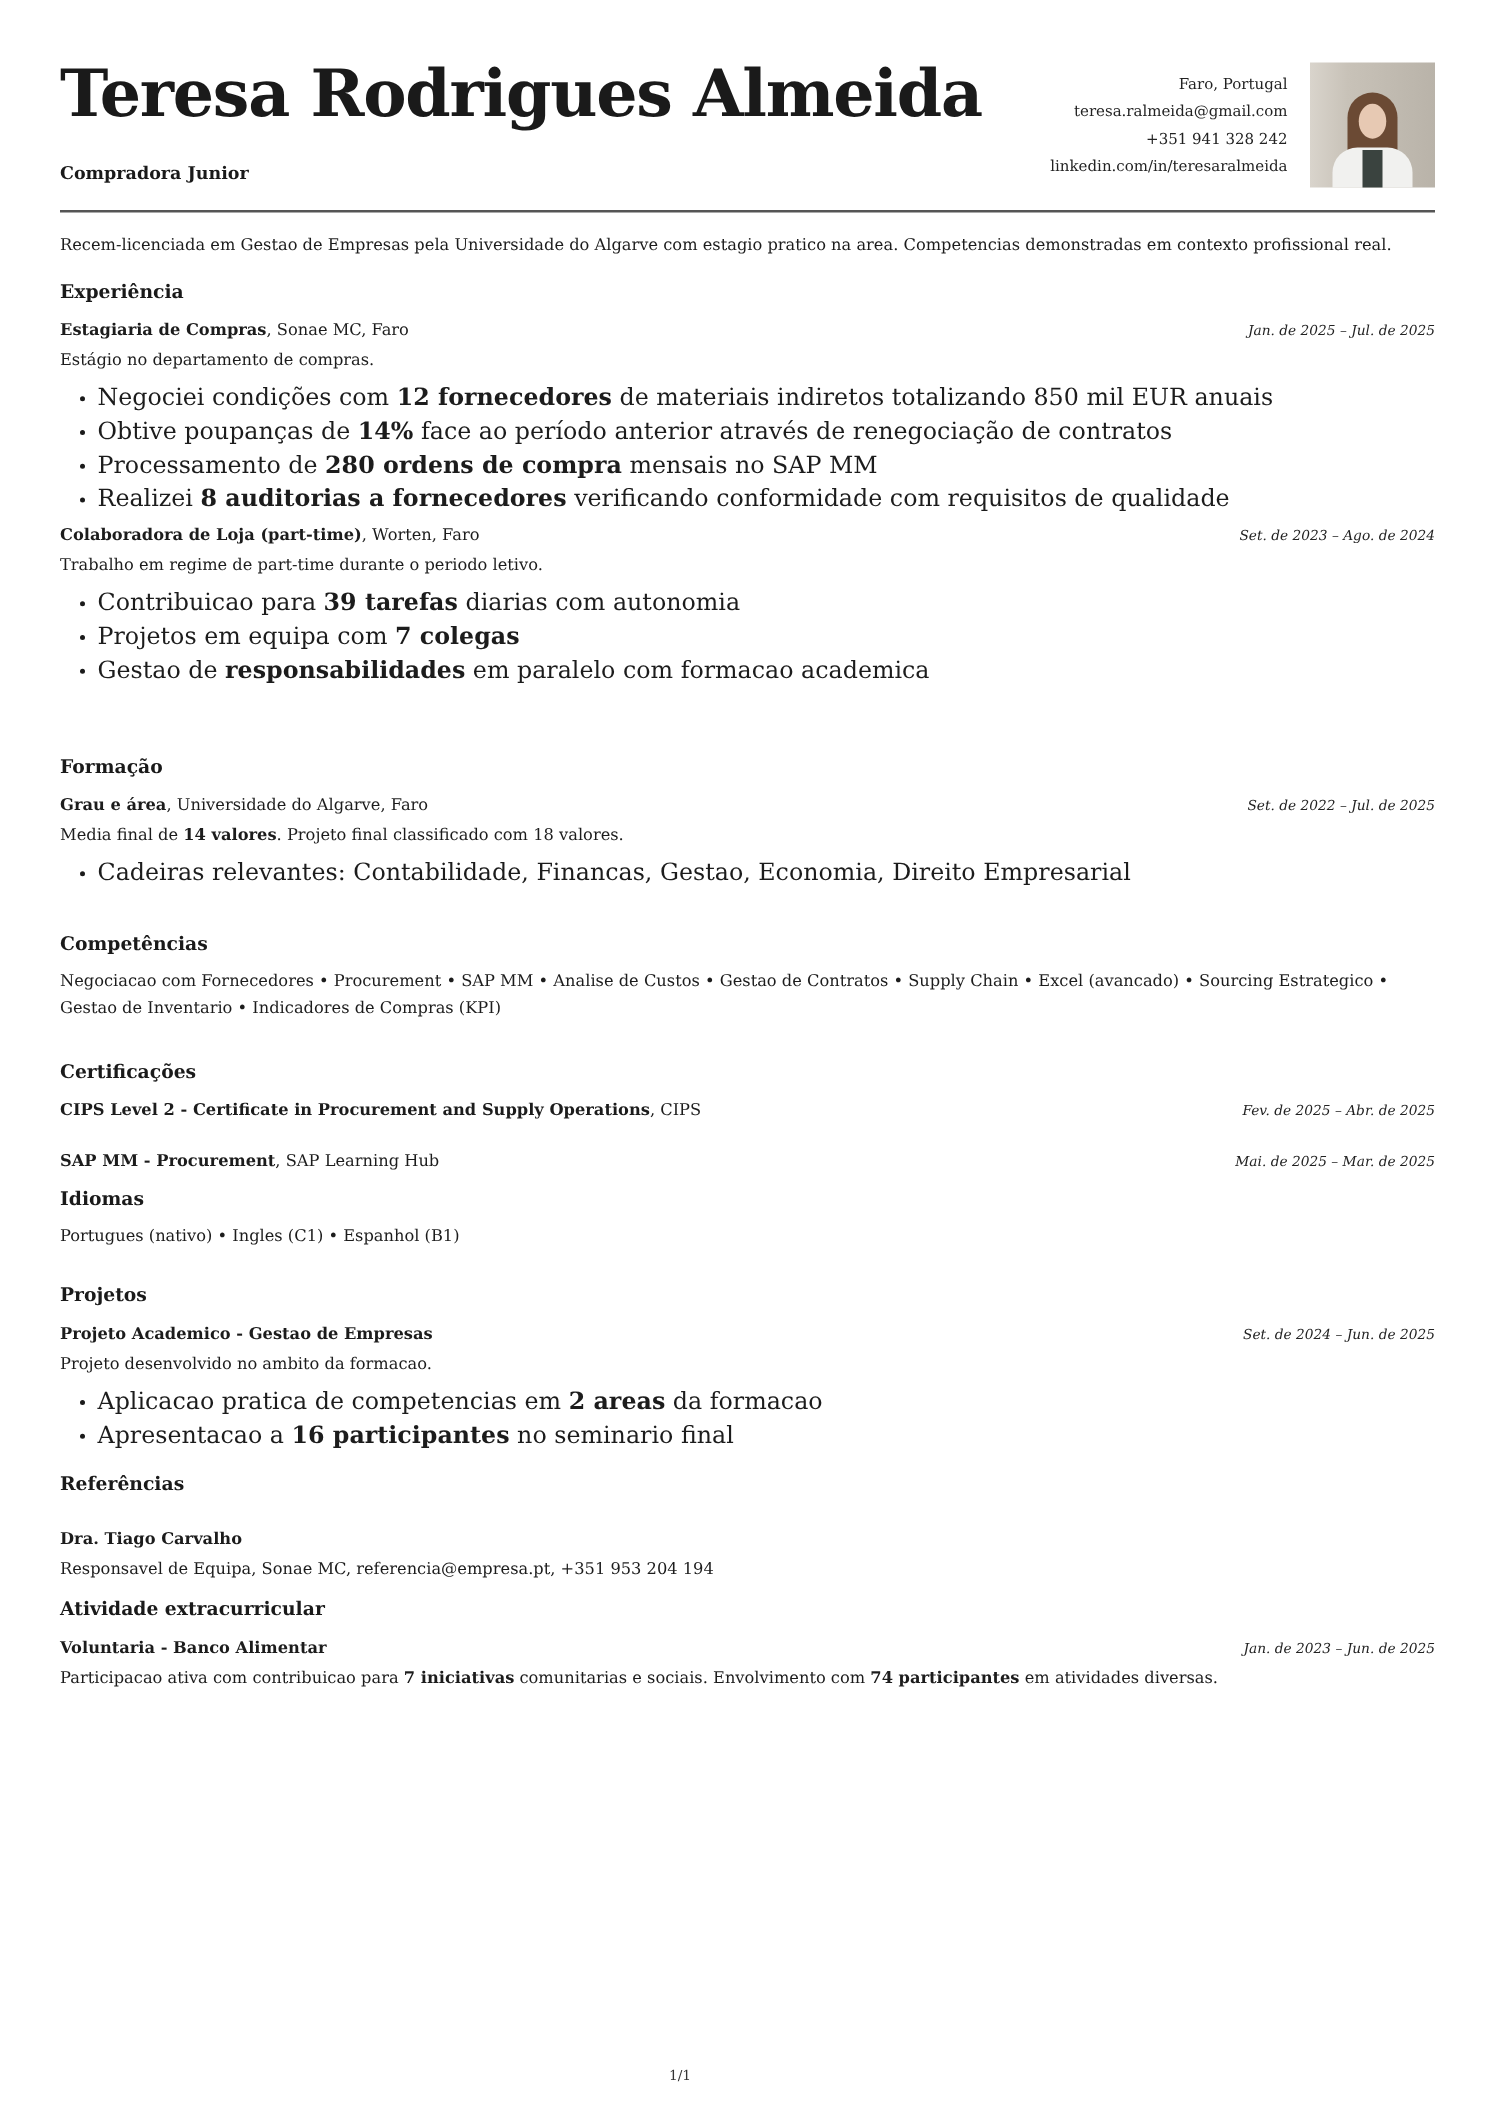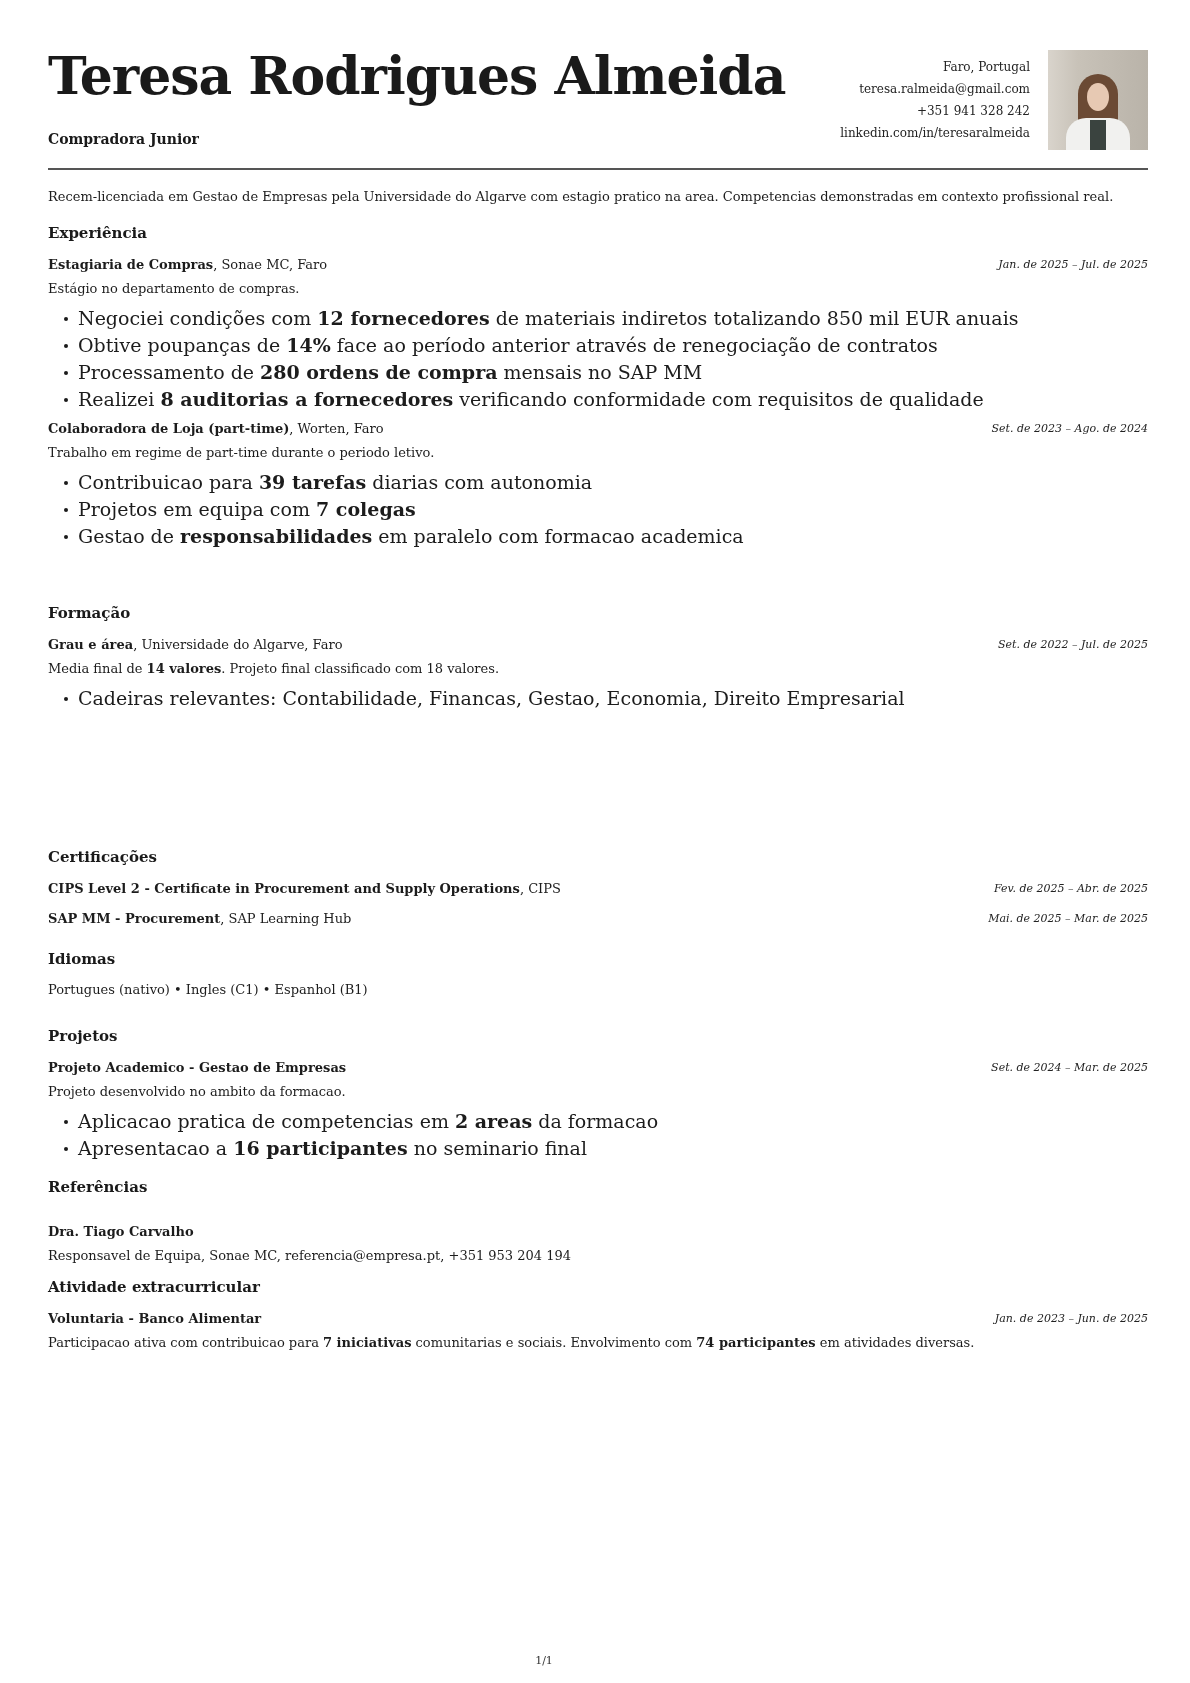--- a/index.html
+++ b/index.html
@@ -126,43 +126,47 @@
       <span class="date">Set. de 2022 – Jul. de 2025</span>
     </div>
     <div class="desc" style="margin-top:4px;">
       <span>Media final de </span><b>14 valores</b><span>. Projeto final classificado com 18 valores.</span>
     </div>
     <ul class="bullets" style="margin-top:6px;">
       <li>Cadeiras relevantes: Contabilidade, Financas, Gestao, Economia, Direito Empresarial</li>
     </ul>
   </div>
 
+  <div class="block" style="top:746px;">
+    <h2 class="sec-title">Competências</h2>
+    <div class="desc" style="margin-top:11px; line-height:21px;">Negociacao com Fornecedores • Procurement • SAP MM • Analise de Custos • Gestao de Contratos • Supply Chain • Excel (avancado) • Sourcing Estrategico • Gestao de Inventario • Indicadores de Compras (KPI)</div>
+  </div>
 
   <div class="block" style="top:848px;">
     <h2 class="sec-title">Certificações</h2>
     <div class="row" style="margin-top:13px;">
       <b>CIPS Level 2 - Certificate in Procurement and Supply Operations</b><span>, CIPS</span>
       <span class="date">Fev. de 2025 – Abr. de 2025</span>
     </div>
-    <div class="row" style="margin-top:10px;">
+    <div class="row" style="margin-top:21px;">
       <b>SAP MM - Procurement</b><span>, SAP Learning Hub</span>
       <span class="date">Mai. de 2025 – Mar. de 2025</span>
     </div>
   </div>
 
   <div class="block" style="top:950px;">
     <h2 class="sec-title">Idiomas</h2>
     <div class="desc" style="margin-top:12px;">Portugues (nativo) • Ingles (C1) • Espanhol (B1)</div>
   </div>
 
   <div class="block" style="top:1027px;">
     <h2 class="sec-title">Projetos</h2>
     <div class="row" style="margin-top:13px;">
       <b>Projeto Academico - Gestao de Empresas</b>
-      <span class="date">Set. de 2024 – Mar. de 2025</span>
+      <span class="date">Set. de 2024 – Jun. de 2025</span>
     </div>
     <div class="desc" style="margin-top:4px;">Projeto desenvolvido no ambito da formacao.</div>
     <ul class="bullets" style="margin-top:6px;">
       <li><span>Aplicacao pratica de competencias em </span><b>2 areas</b><span> da formacao</span></li>
       <li><span>Apresentacao a </span><b>16 participantes</b><span> no seminario final</span></li>
     </ul>
   </div>
 
   <div class="block" style="top:1178px;">
     <h2 class="sec-title">Referências</h2>

